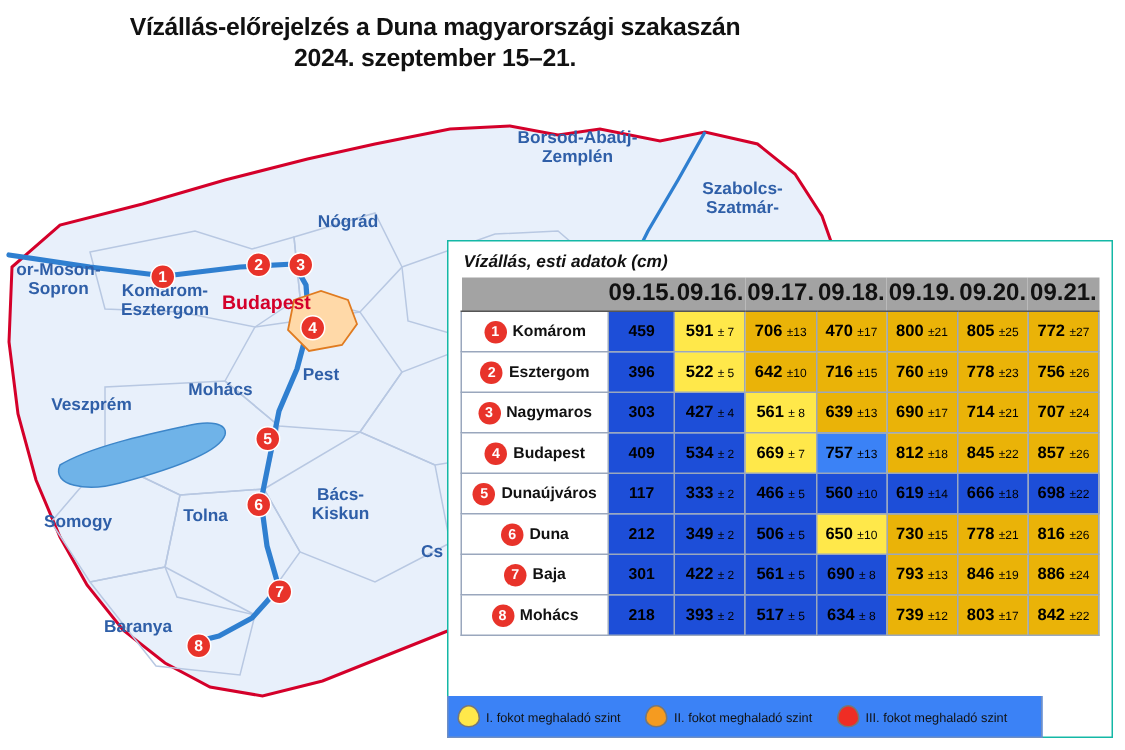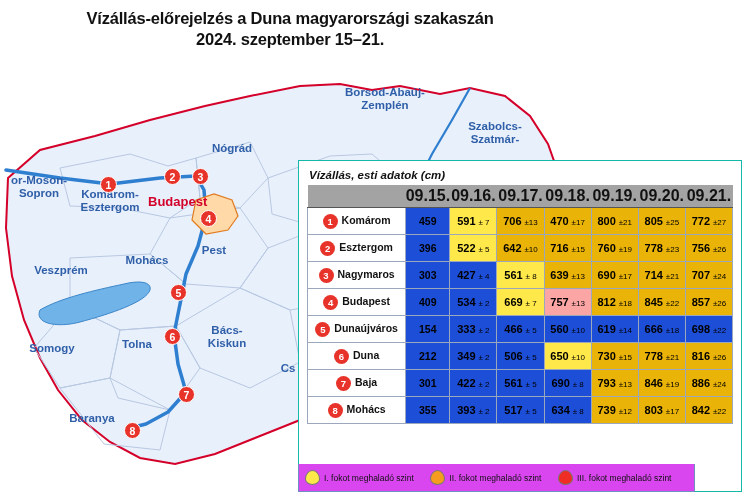--- a/index.html
+++ b/index.html
@@ -149,30 +149,30 @@
     font-size: 9.5px;
     font-weight: bold;
     line-height: 15px;
     text-align: center;
     margin-right: 4px;
     vertical-align: middle;
   }
   
   .lvl-0 { background: #1d4ed8; }
   .lvl-1 { background: #ffe84a; margin-top: 13px; }
-  .lvl-2 { background: #fca5a5; margin-left: 27px; }
+  .lvl-2 { background: #3b82f6; margin-left: 27px; }
   .lvl-3 { background: #eab308; }
   
   .legend {
     position: absolute;
     left: 298px;
     top: 464px;
     width: 397px;
     height: 28px;
-    background: #d946ef;
+    background: #3b82f6;
     border: 1px solid #6f8ec4;
     border-top: none;
     box-sizing: border-box;
     display: flex;
     align-items: center;
     padding: 0 6px;
   }
   .legend-item {
     display: flex;
     align-items: center;
@@ -336,21 +336,21 @@
           <td class="lvl-2"><span class="num">757</span> <span class="tol">±13</span></td>
           <td class="lvl-3"><span class="num">812</span> <span class="tol">±18</span></td>
           <td class="lvl-3"><span class="num">845</span> <span class="tol">±22</span></td>
           <td class="lvl-3"><span class="num">857</span> <span class="tol">±26</span></td>
         </tr>
 
         <tr>
           <td class="city-cell">
             <span class="idx">5</span><span>Dunaújváros</span>
           </td>
-          <td class="base-cell lvl-0">154</td>
+          <td class="base-cell lvl-0">117</td>
           <td class="lvl-0"><span class="num">333</span> <span class="tol">± 2</span></td>
           <td class="lvl-0"><span class="num">466</span> <span class="tol">± 5</span></td>
           <td class="lvl-0"><span class="num">560</span> <span class="tol">±10</span></td>
           <td class="lvl-0"><span class="num">619</span> <span class="tol">±14</span></td>
           <td class="lvl-0"><span class="num">666</span> <span class="tol">±18</span></td>
           <td class="lvl-0"><span class="num">698</span> <span class="tol">±22</span></td>
         </tr>
 
         <tr>
           <td class="city-cell">
@@ -375,21 +375,21 @@
           <td class="lvl-0"><span class="num">690</span> <span class="tol">± 8</span></td>
           <td class="lvl-3"><span class="num">793</span> <span class="tol">±13</span></td>
           <td class="lvl-3"><span class="num">846</span> <span class="tol">±19</span></td>
           <td class="lvl-3"><span class="num">886</span> <span class="tol">±24</span></td>
         </tr>
 
         <tr>
           <td class="city-cell">
             <span class="idx">8</span><span>Mohács</span>
           </td>
-          <td class="base-cell lvl-0">355</td>
+          <td class="base-cell lvl-0">218</td>
           <td class="lvl-0"><span class="num">393</span> <span class="tol">± 2</span></td>
           <td class="lvl-0"><span class="num">517</span> <span class="tol">± 5</span></td>
           <td class="lvl-0"><span class="num">634</span> <span class="tol">± 8</span></td>
           <td class="lvl-3"><span class="num">739</span> <span class="tol">±12</span></td>
           <td class="lvl-3"><span class="num">803</span> <span class="tol">±17</span></td>
           <td class="lvl-3"><span class="num">842</span> <span class="tol">±22</span></td>
         </tr>
       </tbody>
     </table>
   </div>

